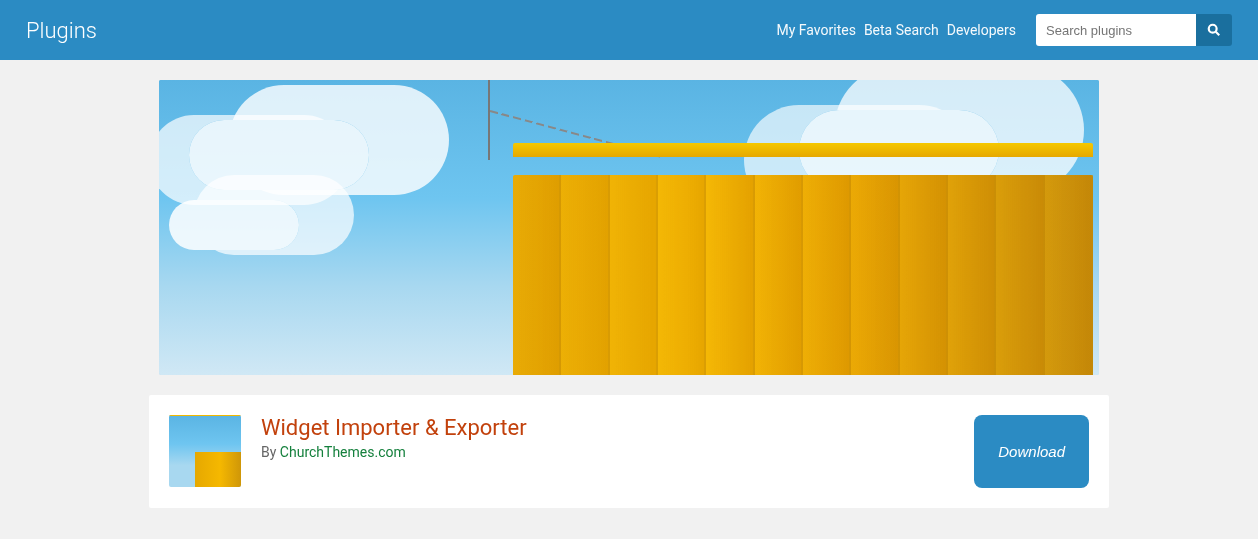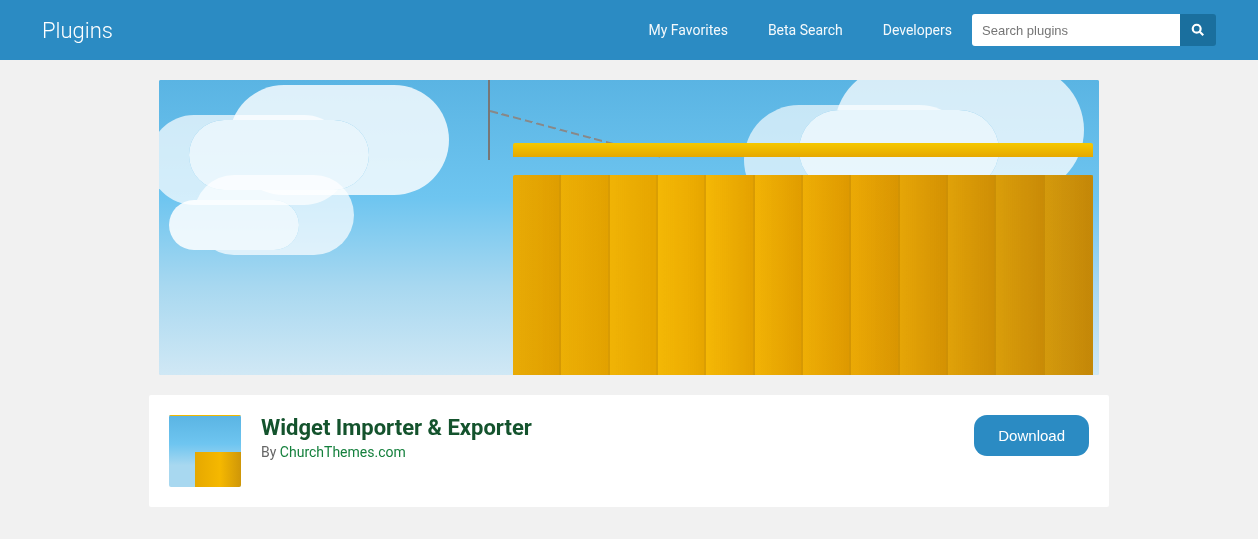--- a/index.html
+++ b/index.html
@@ -14,53 +14,53 @@
       min-height: 539px;
       width: 1258px;
     }
 
     
     .header {
       background-color: #2b8bc3;
       height: 60px;
       display: flex;
       align-items: center;
-      padding: 0 42px;
+      padding: 0 26px;
       gap: 0;
     }
 
     .header-title {
       color: #fff;
       font-size: 22px;
       font-weight: 300;
       margin-right: auto;
     }
 
     .header-nav {
       display: flex;
       align-items: center;
-      gap: 40px;
+      gap: 8px;
       margin-right: 20px;
     }
 
     .header-nav a {
       color: #fff;
       text-decoration: none;
       font-size: 14px;
       opacity: 0.95;
     }
 
     .search-container {
       display: flex;
       align-items: center;
     }
 
     .search-input {
       height: 32px;
-      width: 208px;
+      width: 160px;
       padding: 0 10px;
       border: none;
       border-radius: 3px 0 0 3px;
       font-size: 13px;
       outline: none;
       color: #555;
     }
 
     .search-button {
       height: 32px;
@@ -249,22 +249,22 @@
       height: 5px;
       background: #f0b800;
     }
 
     .plugin-details {
       flex: 1;
     }
 
     .plugin-title {
       font-size: 22px;
-      font-weight: 700;
-      color: #14532d;
+      font-weight: 400;
+      color: #c2410c;
       margin-bottom: 4px;
     }
 
     .plugin-by {
       font-size: 14px;
       color: #666;
     }
 
     .plugin-by a {
       color: #15803d;
@@ -273,25 +273,26 @@
 
     .plugin-actions {
       display: flex;
       align-items: center;
     }
 
     .download-button {
       background: #2b8bc3;
       color: #fff;
       border: none;
-      padding: 12px 24px;
+      padding: 28px 24px;
       font-size: 15px;
-      border-radius: 13px;
+      border-radius: 8px;
       cursor: pointer;
       font-weight: 400;
+      font-style: italic;
     }
 
     
     .search-icon-svg {
       width: 14px;
       height: 14px;
       fill: none;
       stroke: #fff;
       stroke-width: 2.5;
     }

